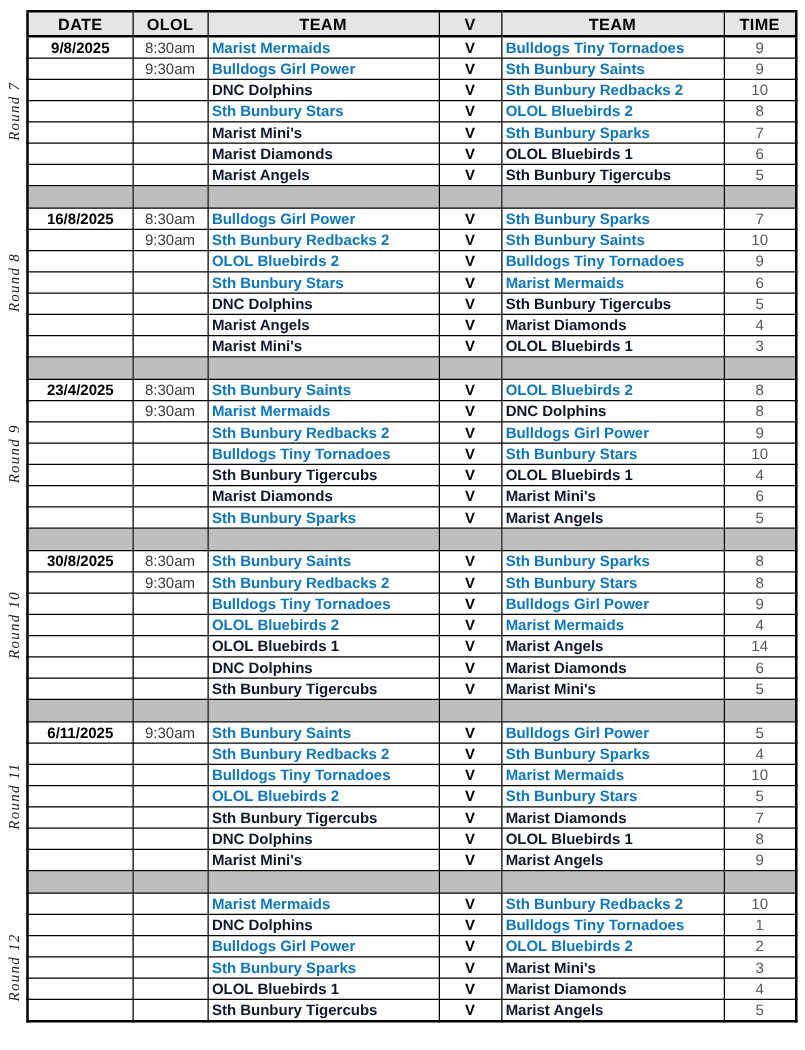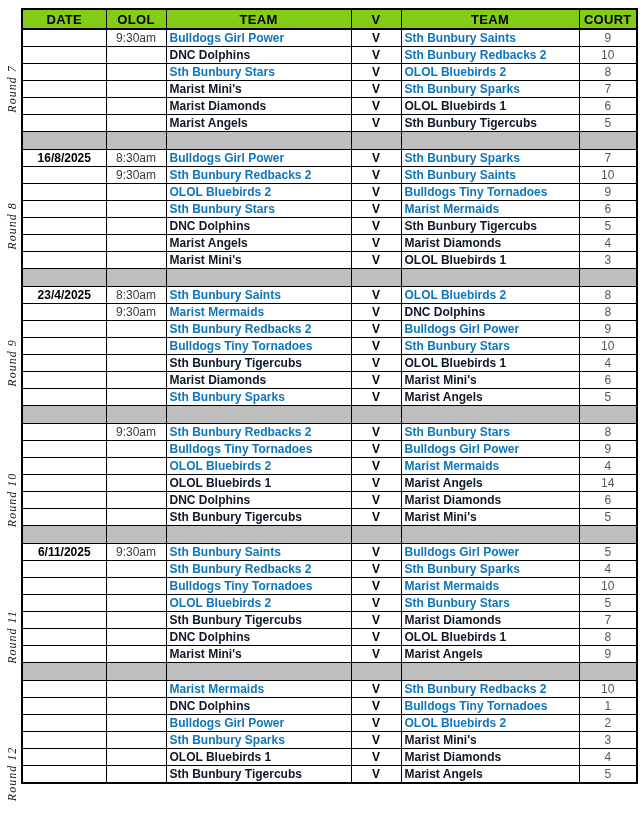--- a/index.html
+++ b/index.html
@@ -27,21 +27,21 @@
   table.fixture th {
     border: 1px solid #000;
     border-top: 2px solid #000;
     border-bottom: 2px solid #000;
     height: 18px;
     font-size: 13px;
     font-weight: bold;
     color: #000;
     padding: 0 2px;
     letter-spacing: 0.3px;
-    background: #84cc16;
+    background: #e5e5e5;
   }
   table.fixture td {
     border: 1px solid #000;
     height: 16px;
     line-height: 16px;
     font-size: 12px;
     padding: 0 3px;
     white-space: nowrap;
     overflow: hidden;
     background: #fff;
@@ -88,24 +88,32 @@
       <col style="width:178px">
       <col style="width:58px">
     </colgroup>
     <thead>
       <tr>
         <th>DATE</th>
         <th>OLOL</th>
         <th>TEAM</th>
         <th>V</th>
         <th>TEAM</th>
-        <th>COURT</th>
+        <th>TIME</th>
       </tr>
     </thead>
     <tbody id="fixture-body">
+        <tr>
+          <td class="c-date">9/8/2025</td>
+          <td class="c-time">8:30am</td>
+          <td class="c-team t-blue">Marist Mermaids</td>
+          <td class="c-v">V</td>
+          <td class="c-team t-blue">Bulldogs Tiny Tornadoes</td>
+          <td class="c-court">9</td>
+        </tr>
         <tr>
           <td class="c-date"></td>
           <td class="c-time">9:30am</td>
           <td class="c-team t-blue">Bulldogs Girl Power</td>
           <td class="c-v">V</td>
           <td class="c-team t-blue">Sth Bunbury Saints</td>
           <td class="c-court">9</td>
         </tr>
         <tr>
           <td class="c-date"></td>
@@ -277,20 +285,28 @@
         </tr>
         <tr class="sep">
           <td></td>
           <td></td>
           <td></td>
           <td></td>
           <td></td>
           <td></td>
         </tr>
         <tr>
+          <td class="c-date">30/8/2025</td>
+          <td class="c-time">8:30am</td>
+          <td class="c-team t-blue">Sth Bunbury Saints</td>
+          <td class="c-v">V</td>
+          <td class="c-team t-blue">Sth Bunbury Sparks</td>
+          <td class="c-court">8</td>
+        </tr>
+        <tr>
           <td class="c-date"></td>
           <td class="c-time">9:30am</td>
           <td class="c-team t-blue">Sth Bunbury Redbacks 2</td>
           <td class="c-v">V</td>
           <td class="c-team t-blue">Sth Bunbury Stars</td>
           <td class="c-court">8</td>
         </tr>
         <tr>
           <td class="c-date"></td>
           <td class="c-time"></td>

